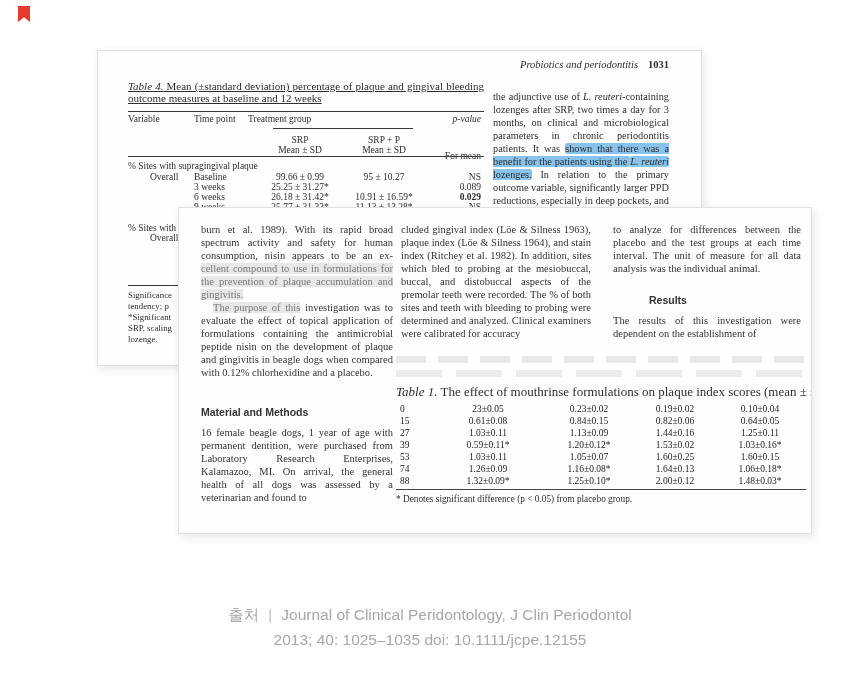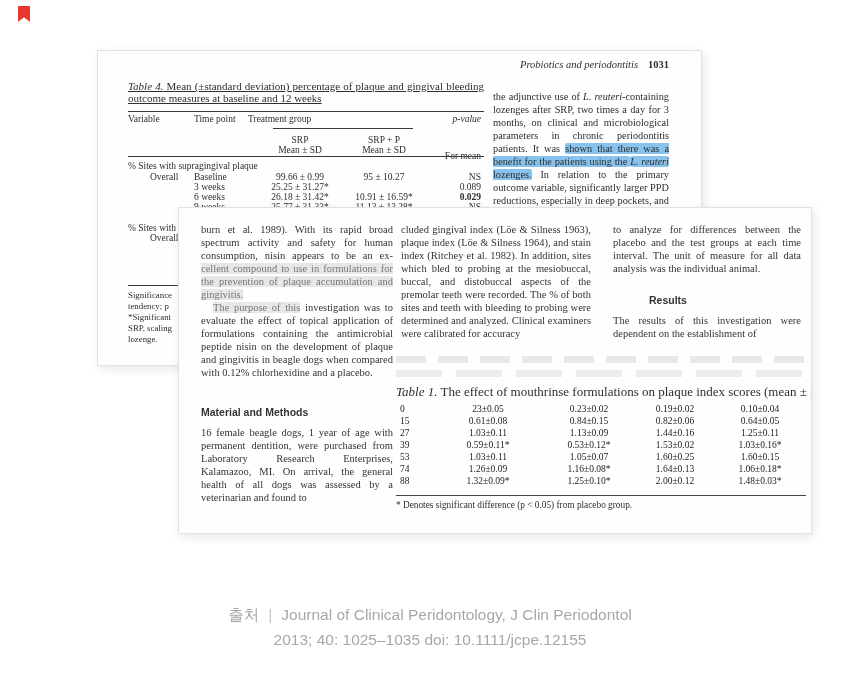--- a/index.html
+++ b/index.html
@@ -72,21 +72,21 @@
   .t1cap{font-size:13px;margin-bottom:3px;white-space:nowrap;}
   table.t1{border-collapse:collapse;width:410px;table-layout:fixed;
            font-size:9.5px;color:#222;}
   table.t1 col.cday{width:38px;} table.t1 col.c300{width:108px;}
   table.t1 col.c100{width:94px;} table.t1 col.cpla{width:78px;}
   table.t1 col.cchx{width:92px;}
   table.t1 th{font-weight:normal;text-align:center;padding:2px 0 3px 0;
               border-top:1px solid #444;border-bottom:1px solid #444;}
   table.t1 th.l, table.t1 td.l{text-align:left;padding-left:4px;}
   table.t1 td{text-align:center;padding:0;height:12px;line-height:12px;}
-  table.t1 tr.last td{border-bottom:1px solid #444;padding-bottom:8px;}
+  table.t1 tr.last td{border-bottom:1px solid #444;padding-bottom:2px;}
   .t1fn{font-size:9.3px;margin-top:4px;}
 
   
   #bookmark{position:absolute;left:18px;top:6px;width:12px;height:16px;
             clip-path:polygon(0 0,100% 0,100% 100%,50% 70%,0 100%);}
 
   
   #citation{position:absolute;left:0;top:602px;width:860px;text-align:center;
             font-family:"Liberation Sans", sans-serif;color:#a7a7a7;
             font-size:15.5px;line-height:25px;}
@@ -212,21 +212,21 @@
       <tr>
         <td class="l">27</td>
         <td>1.03±0.11</td>
         <td>1.13±0.09</td>
         <td>1.44±0.16</td>
         <td>1.25±0.11</td>
       </tr>
       <tr>
         <td class="l">39</td>
         <td>0.59±0.11*</td>
-        <td>0.53±0.12*</td>
+        <td>1.20±0.12*</td>
         <td>1.53±0.02</td>
         <td>1.03±0.16*</td>
       </tr>
       <tr>
         <td class="l">53</td>
         <td>1.03±0.11</td>
         <td>1.05±0.07</td>
         <td>1.60±0.25</td>
         <td>1.60±0.15</td>
       </tr>

